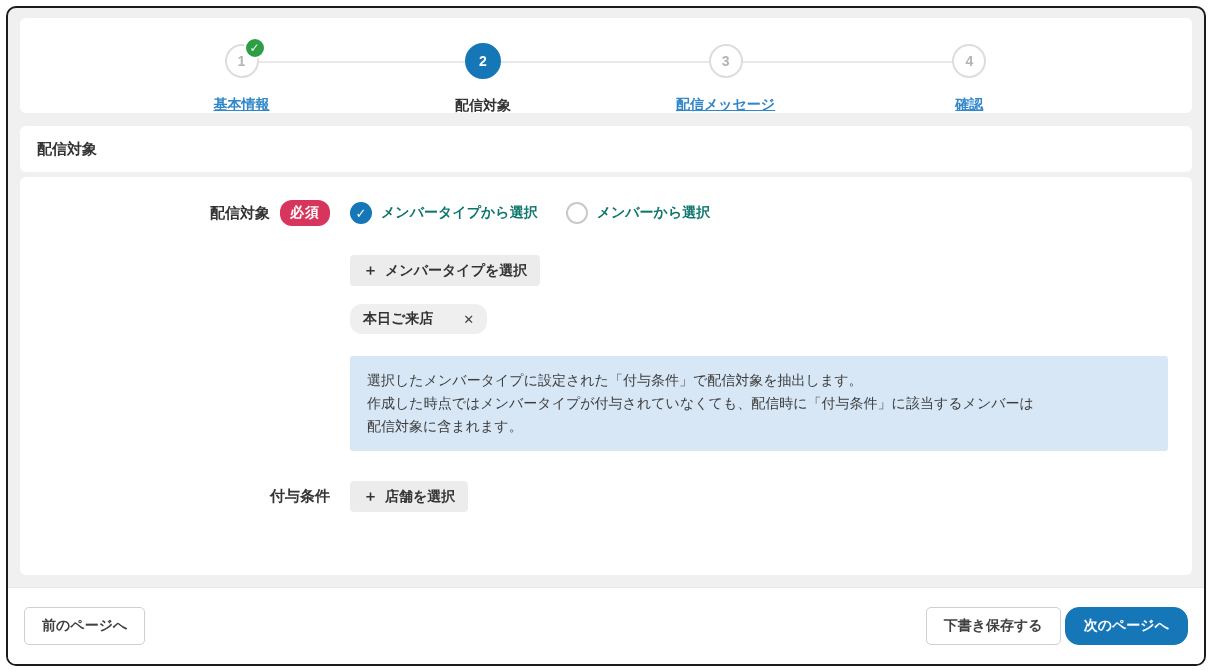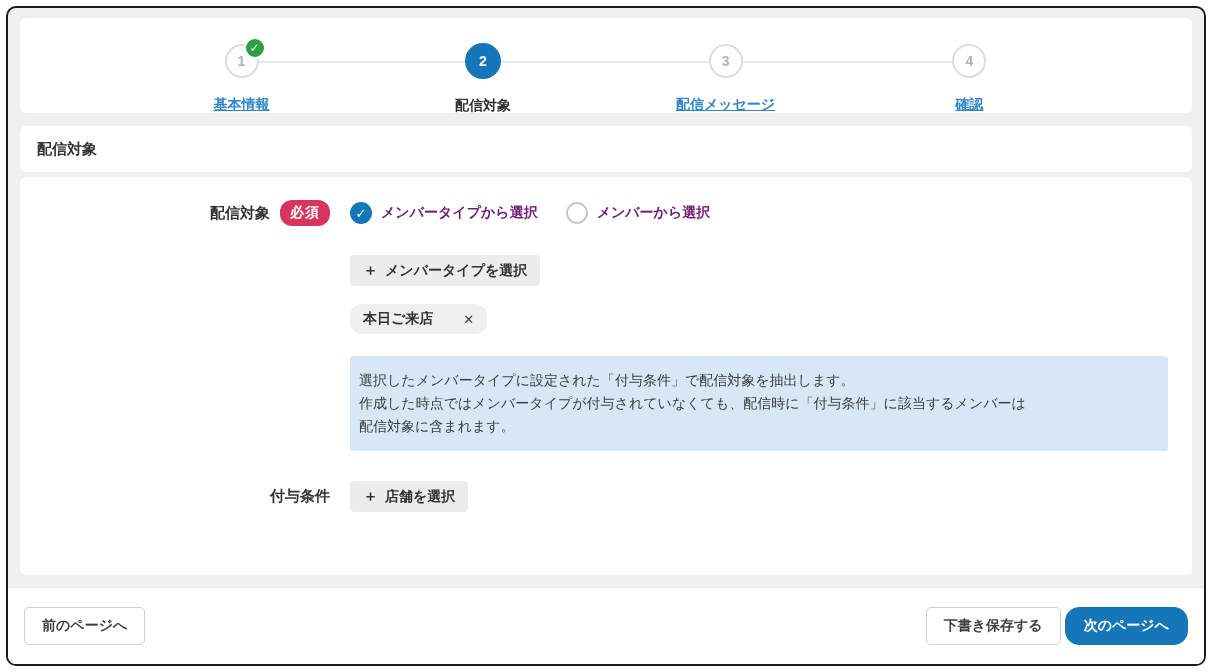--- a/index.html
+++ b/index.html
@@ -56,38 +56,38 @@
   }
   .control-col { flex:1; padding-right:16px; }
 
   .radio-row { display:flex; align-items:center; gap:28px; height:28px; }
   .radio-opt { display:flex; align-items:center; gap:9px; cursor:pointer; }
   .radio-circle-on {
     width:22px; height:22px; border-radius:50%; background:#1577b7; color:#fff;
     font-size:13px; font-weight:bold; display:flex; align-items:center; justify-content:center;
   }
   .radio-circle-off { width:22px; height:22px; border-radius:50%; background:#fff; border:2px solid #c9c9c9; }
-  .radio-label { font-size:14px; font-weight:600; color:#701a75; }
+  .radio-label { font-size:14px; font-weight:600; color:#0f766e; }
 
   .gray-btn {
     display:inline-flex; align-items:center; gap:7px; background:#ececec; border:none;
     border-radius:4px; padding:6px 13px; font-size:14px; font-weight:600; color:#333;
     cursor:pointer; font-family:inherit;
   }
   .plus-glyph { font-weight:bold; font-size:15px; }
   .btn-row-1 { margin-top:28px; }
   .tag-row { margin-top:18px; }
   .tag {
     display:inline-flex; align-items:center; gap:30px; background:#efefef;
     border-radius:12px; padding:6px 13px; font-size:14px; font-weight:bold; color:#333;
   }
   .tag-x { cursor:pointer; font-weight:bold; color:#444; font-size:13px; }
 
   .info-box {
-    margin-top:22px; background:#d7e7f6; border-radius:3px; padding:13px 9px;
+    margin-top:22px; background:#d7e7f6; border-radius:3px; padding:13px 17px;
     font-size:14px; color:#3c3c3c; line-height:1.65; max-width:818px;
   }
 
   .store-row { margin-top:30px; }
   .store-row .label-col { height:30px; }
 
   
   .footer-bar {
     flex:none; height:77px; background:#fff; border-top:1px solid #e7e7e7;
     display:flex; align-items:center; padding:0 16px;

